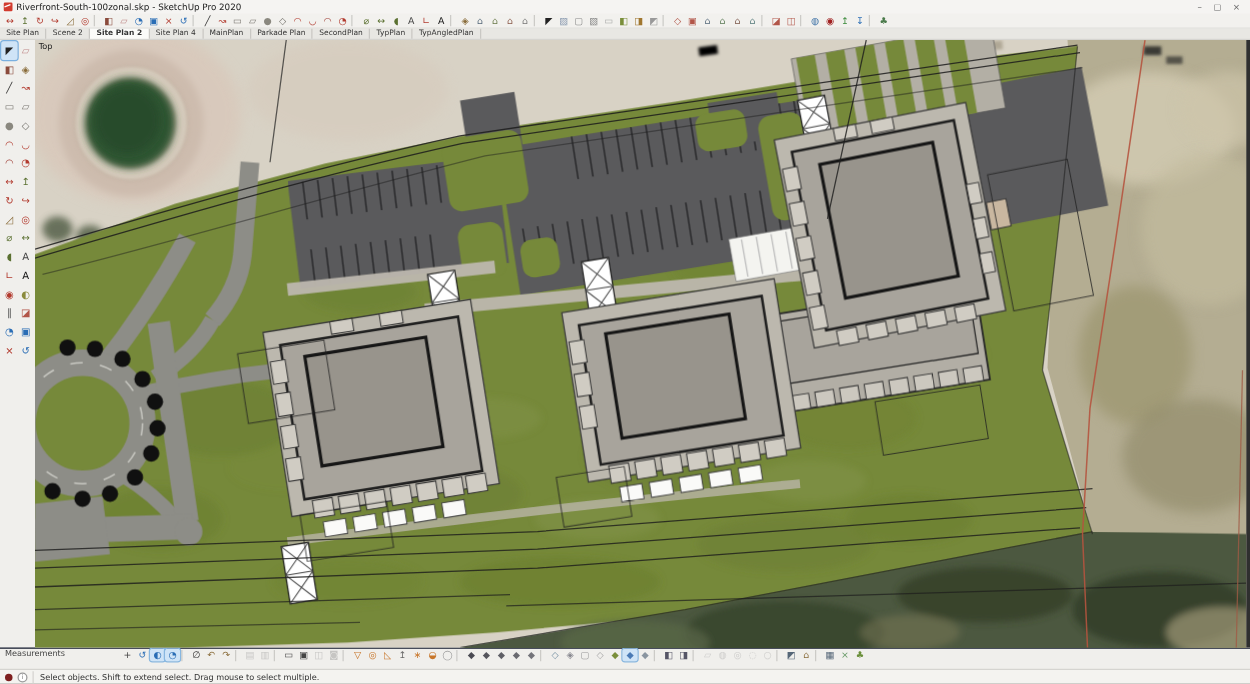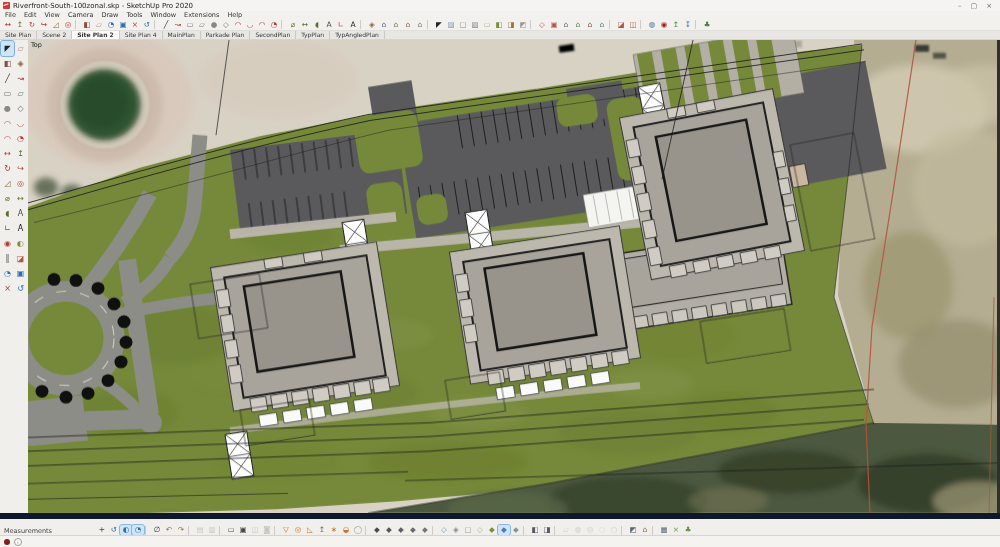--- a/index.html
+++ b/index.html
@@ -27,21 +27,21 @@
   
   .main{flex:1;display:flex;min-height:0;}
   .leftpanel{width:28px;background:#f0efec;padding-top:1px;display:flex;justify-content:center;}
   .tools-grid{display:grid;grid-template-columns:13px 13px;grid-auto-rows:15px;align-content:start;}
   .tool{font-size:8px;line-height:15px;text-align:center;border-radius:2px;}
   .tool.active{background:#cfe4f7;outline:1px solid #7ab0e0;}
   .viewport{flex:1;position:relative;border-right:3px solid #2f2f2f;overflow:hidden;background:#d3ccbf;}
   .viewport svg{position:absolute;left:0;top:0;width:100%;height:100%;}
   .view-label{position:absolute;top:1px;left:3px;font-size:6.5px;color:#222;z-index:5;}
   
-  .bottombar{height:16px;background:#f0efec;border-top:6px solid #0f172a;display:flex;align-items:flex-end;font-size:6.5px;color:#444;}
+  .bottombar{height:16px;background:#f0efec;border-top:1px solid #0f172a;display:flex;align-items:flex-start;font-size:6.5px;color:#444;}
   .measure-label{width:92px;padding-left:4px;flex:0 0 auto;}
   .bottom-icons{display:flex;align-items:center;}
   
   .statusbar{height:11px;background:#f4f3f0;border-top:1px solid #d5d4d0;display:flex;align-items:center;gap:4px;padding-left:4px;font-size:6.5px;color:#333;}
   .status-dot{width:6px;height:6px;border-radius:50%;background:#7e1f1f;flex:0 0 auto;}
   .status-info{width:6px;height:6px;border-radius:50%;border:1px solid #999;background:#fff;color:#777;font-size:5px;line-height:6px;text-align:center;flex:0 0 auto;}
   .status-msg{border-left:1px solid #d5d4d0;padding-left:5px;line-height:10px;}
 </style>
 </head>
 <body>
@@ -51,31 +51,20 @@
   <div class="titlebar">
     <span class="logo"></span>
     <span>Riverfront-South-100zonal.skp - SketchUp Pro 2020</span>
     <span class="win-controls" id="win-controls">
         <span>–</span>
         <span>▢</span>
         <span>×</span>
       </span>
   </div>
 
-  <div class="menubar" id="menubar">
-      <span>File</span>
-      <span>Edit</span>
-      <span>View</span>
-      <span>Camera</span>
-      <span>Draw</span>
-      <span>Tools</span>
-      <span>Window</span>
-      <span>Extensions</span>
-      <span>Help</span>
-    </div>
 
   <div class="toolbar-top" id="top-toolbar">
       <span class="icon" title="move-tool-icon" style="color: rgb(178, 58, 46);">↔</span>
       <span class="icon" title="push-pull-tool-icon" style="color: rgb(90, 112, 48);">↥</span>
       <span class="icon" title="rotate-tool-icon" style="color: rgb(178, 58, 46);">↻</span>
       <span class="icon" title="follow-me-tool-icon" style="color: rgb(178, 58, 46);">↪</span>
       <span class="icon" title="scale-tool-icon" style="color: rgb(138, 109, 59);">◿</span>
       <span class="icon" title="offset-tool-icon" style="color: rgb(178, 58, 46);">◎</span>
       <span class="sep"></span>
       <span class="icon" title="paint-bucket-tool-icon" style="color: rgb(138, 74, 59);">◧</span>
@@ -582,15 +571,16 @@
         <span class="sep"></span>
         <span class="icon" title="photo-texture-icon" style="color: rgb(85, 102, 119);">▦</span>
         <span class="icon" title="scissors-icon" style="color: rgb(102, 153, 102);">×</span>
         <span class="icon" title="leaf-icon" style="color: rgb(106, 143, 58);">♣</span>
       </span>
   </div>
 
   <div class="statusbar">
     <span class="status-dot"></span>
     <span class="status-info">i</span>
+    <span class="status-msg">Select objects. Shift to extend select. Drag mouse to select multiple.</span>
   </div>
 
 </div>
 
 </body></html>

